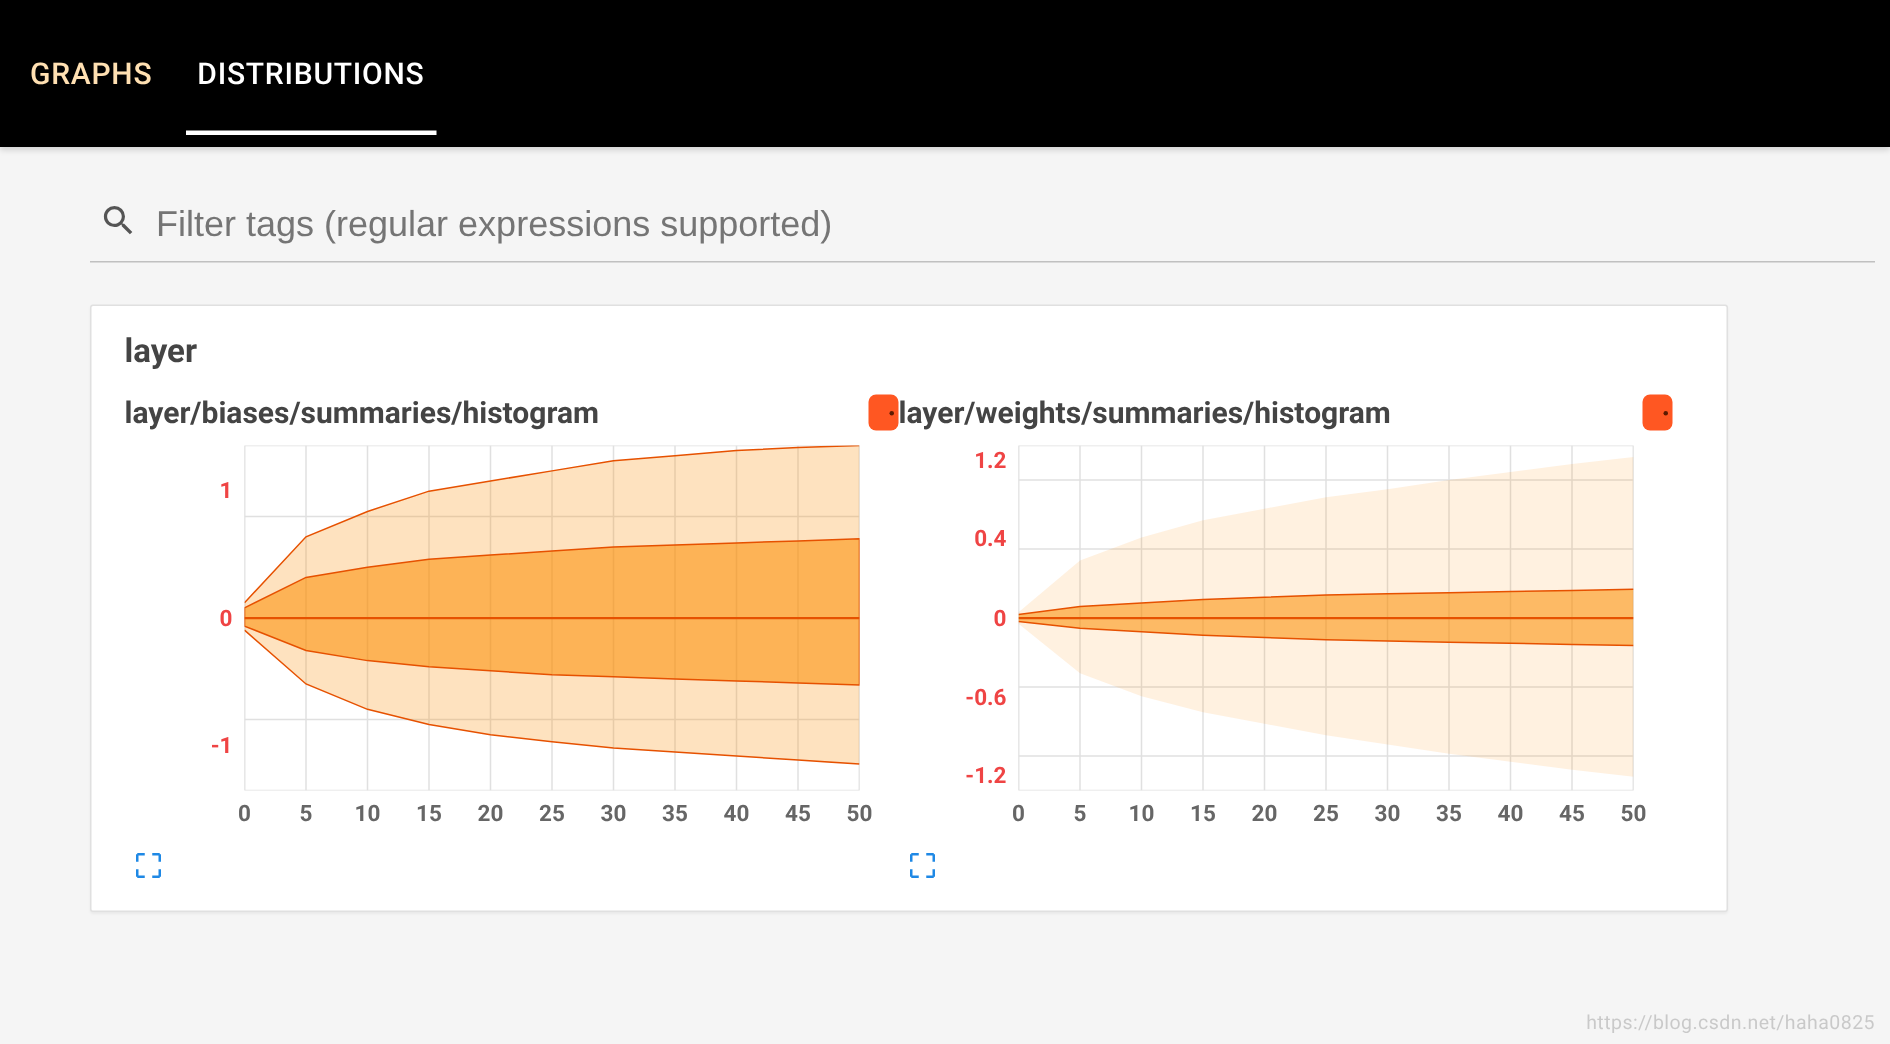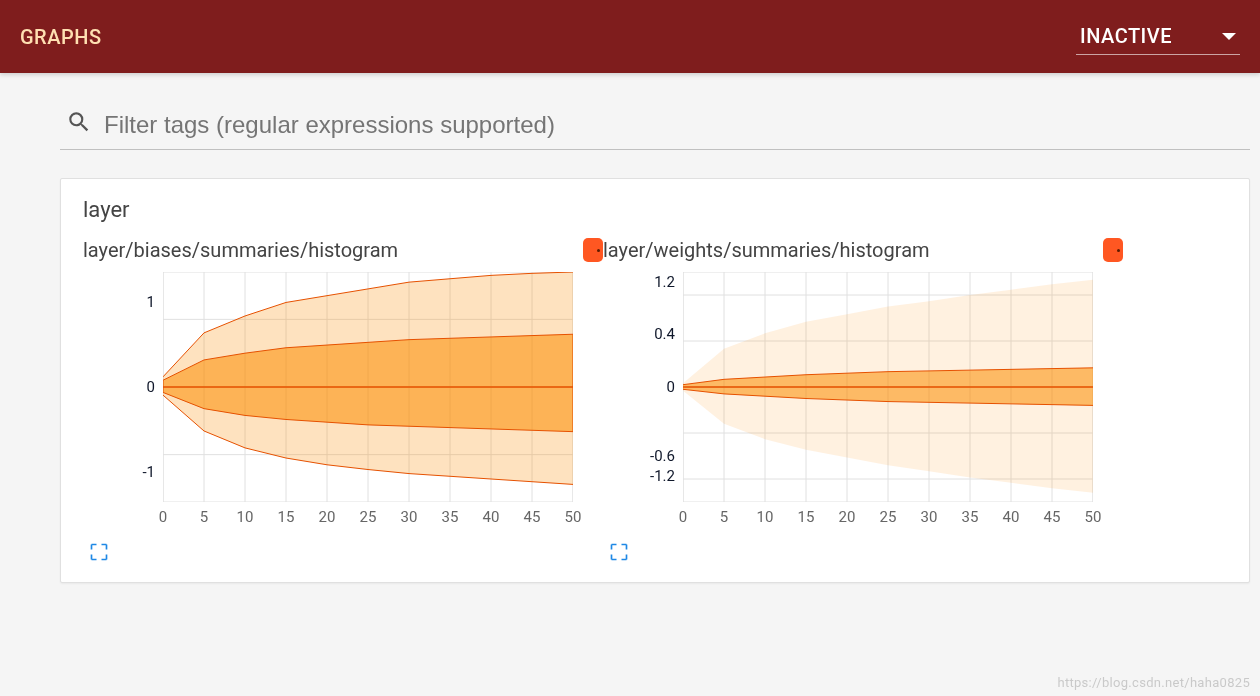--- a/index.html
+++ b/index.html
@@ -5,22 +5,22 @@
   * { box-sizing: border-box; margin: 0; padding: 0; }
   body {
     font-family: Roboto, "Helvetica Neue", Arial, sans-serif;
     background: #f5f5f5;
     width: 1260px;
     height: 696px;
     overflow: hidden;
     color: #444;
   }
   .header {
-    background: #7f1d1d;
-    height: 73px;
+    background: #000000;
+    height: 98px;
     display: flex;
     align-items: center;
     padding: 0 20px;
     box-shadow: 0 2px 4px rgba(0,0,0,0.15);
   }
   .tabs { display: flex; gap: 30px; flex: 1; }
   .tab {
     color: #ffe0b2;
     font-size: 20px;
     font-weight: 500;
@@ -73,25 +73,26 @@
     outline: none;
     background: transparent;
     font-size: 24px;
     color: #777;
     width: 100%;
   }
 
   .card {
     background: #fff;
     margin: 28px 0 0 60px;
-    width: 1190px;
+    width: 1092px;
     border: 1px solid #e0e0e0;
     border-radius: 2px;
     padding: 18px 36px 50px 22px;
     box-shadow: 0 1px 2px rgba(0,0,0,0.05);
+    font-weight: bold;
   }
   .group-title {
     font-size: 22px;
     color: #444;
     margin-bottom: 16px;
   }
   .charts-row {
     display: flex;
   }
   .chart-wrap {
@@ -126,21 +127,21 @@
     position: relative;
     width: 410px;
     height: 260px;
     margin-left: 80px;
   }
   .plot svg { position: absolute; inset: 0; }
   .ytick {
     position: absolute;
     right: 418px;
     font-size: 15px;
-    color: #0f172a;
+    color: #ef4444;
     transform: translateY(-50%);
     text-align: right;
     width: 60px;
   }
   .xtick {
     position: absolute;
     top: 236px;
     font-size: 15px;
     color: #666;
     transform: translateX(-50%);
@@ -162,24 +163,21 @@
     color: rgba(120,120,120,0.35);
     letter-spacing: 0.3px;
   }
 </style>
 </head>
 <body>
 
 <div class="header">
   <div class="tabs">
     <div class="tab">GRAPHS</div>
-  </div>
-  <div class="run-select">
-    <span>INACTIVE</span>
-    <span class="arrow"></span>
+    <div class="tab active">DISTRIBUTIONS</div>
   </div>
 </div>
 
 <div class="filter-bar">
   <span class="search-icon">
     <svg viewBox="0 0 24 24">
         <path d="M15.5 14h-.79l-.28-.27A6.47 6.47 0 0016 9.5 6.5 6.5 0 109.5 16c1.61 0 3.09-.59 4.23-1.57l.27.28v.79l5 5L20.5 19l-5-5zm-6 0C7.01 14 5 11.99 5 9.5S7.01 5 9.5 5 14 7.01 14 9.5 11.99 14 9.5 14z"></path>
       </svg>
   </span>
   <input class="filter-input" placeholder="Filter tags (regular expressions supported)" style="">
@@ -249,22 +247,22 @@
       <div class="chart-head">
         <div class="chart-title">layer/weights/summaries/histogram</div>
         <div class="run-badge">
             <span class="dot"></span>
           </div>
       </div>
       <div class="plot">
         <span class="ytick" style="top:10px">1.2</span>
         <span class="ytick" style="top:62px">0.4</span>
         <span class="ytick" style="top:115px">0</span>
-        <span class="ytick" style="top:184px">-0.6</span>
-        <span class="ytick" style="top:204px">-1.2</span>
+        <span class="ytick" style="top:168px">-0.6</span>
+        <span class="ytick" style="top:220px">-1.2</span>
       <svg viewBox="0 0 410 230" width="410" height="230">
             <g stroke="#e0e0e0" stroke-width="1">
               <line x1="0" x2="0" y1="0" y2="230"></line>
               <line x1="41" x2="41" y1="0" y2="230"></line>
               <line x1="82" x2="82" y1="0" y2="230"></line>
               <line x1="123" x2="123" y1="0" y2="230"></line>
               <line x1="164" x2="164" y1="0" y2="230"></line>
               <line x1="205" x2="205" y1="0" y2="230"></line>
               <line x1="246" x2="246" y1="0" y2="230"></line>
               <line x1="287" x2="287" y1="0" y2="230"></line>

